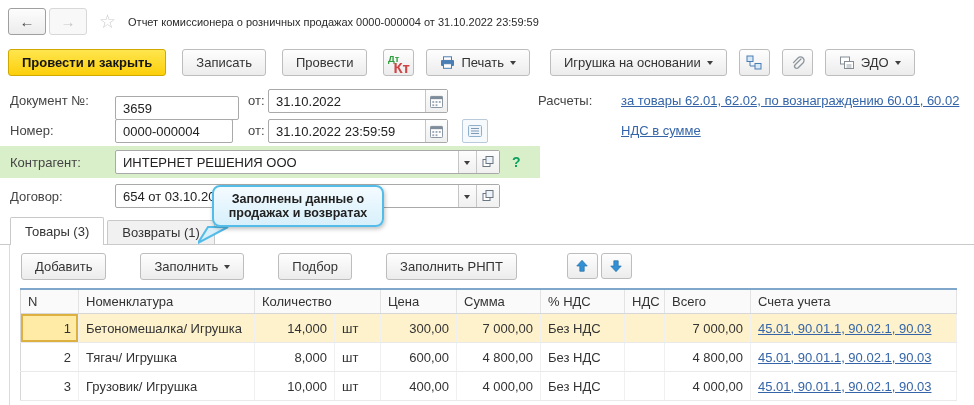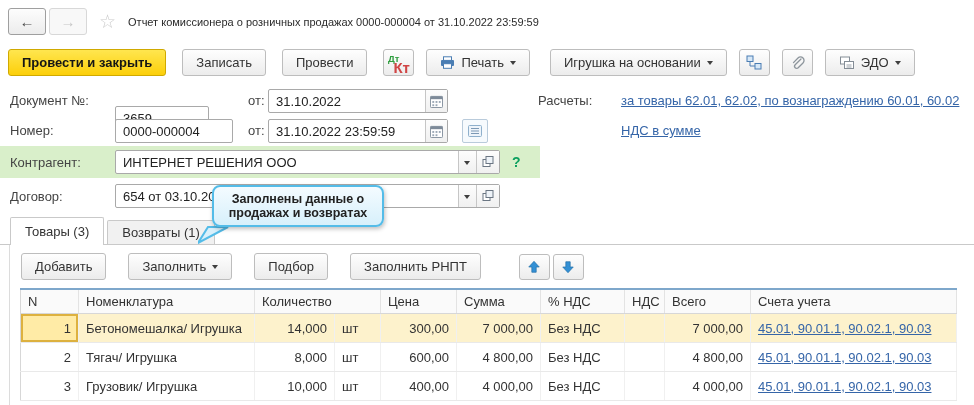--- a/index.html
+++ b/index.html
@@ -53,21 +53,21 @@
   .tooltip-tail{position:absolute;left:198px;top:140px;z-index:29;}
 
   
   .tabs{display:flex;align-items:flex-end;padding-left:10px;border-bottom:1px solid #c9c9c9;height:28px;position:relative;}
   .tab{height:24px;display:flex;align-items:center;padding:0 14px;border:1px solid #c9c9c9;border-bottom:none;
        border-radius:2px 2px 0 0;background:#f1f1f1;margin-right:3px;color:#333;box-sizing:border-box;}
   .tab.active{height:28px;background:#fff;margin-bottom:-1px;z-index:2;}
 
   
   .panel{margin-left:9px;border-left:1px solid #dcdcdc;height:163px;padding-top:8px;box-sizing:border-box;}
-  .tbl-toolbar{display:flex;align-items:center;gap:22px;padding-left:11px;}
+  .tbl-toolbar{display:flex;gap:34px;padding-left:11px;}
   .updown{display:flex;gap:3px;margin-left:16px;}
   .sqbtn{width:31px;height:26px;display:flex;align-items:center;justify-content:center;
          border:1px solid #bdbdbd;border-radius:3px;background:linear-gradient(#fefefe,#ececec);}
 
   .grid{border-collapse:collapse;table-layout:fixed;width:936px;margin:8px 0 0 10px;
         border:1px solid #d7d7d7;border-top:2px solid #7ea7cb;}
   .grid th{height:23px;background:#fafafa;font-weight:normal;text-align:left;padding:0 7px;
            border-right:1px solid #e3e3e3;border-bottom:1px solid #d7d7d7;color:#333;
            white-space:nowrap;overflow:hidden;}
   .grid td{height:28px;padding:0 7px;border-right:1px solid #f0f0f0;border-bottom:1px solid #e9e9e9;
@@ -138,21 +138,21 @@
       </svg>
       <span>ЭДО</span>
       <span class="caret"></span>
     </button>
   </div>
 
   <div class="formarea">
     <div class="greenband"></div>
 
     <span class="flabel" style="left:10px;top:7px">Документ №:</span>
-    <div class="tfield" style="left:115px;top:20px;width:94px">
+    <div class="tfield" style="left:115px;top:10px;width:124px">
       <input readonly="" value="3659" style="">
     </div>
     <span class="flabel" style="left:248px;top:7px">от:</span>
     <div class="tfield" style="left:268px;top:3px;width:180px">
       <input readonly="" value="31.10.2022" style="">
       <span class="fbtn">
         <svg width="13" height="13" viewBox="0 0 14 14">
           <rect x="0.5" y="1.5" width="13" height="12" rx="1" fill="#fff" stroke="#7e8b99"></rect>
           <rect x="0.5" y="1.5" width="13" height="3" fill="#7e8b99"></rect>
           <rect x="2.5" y="6.5" width="2" height="2" fill="#9aa7b5"></rect>

